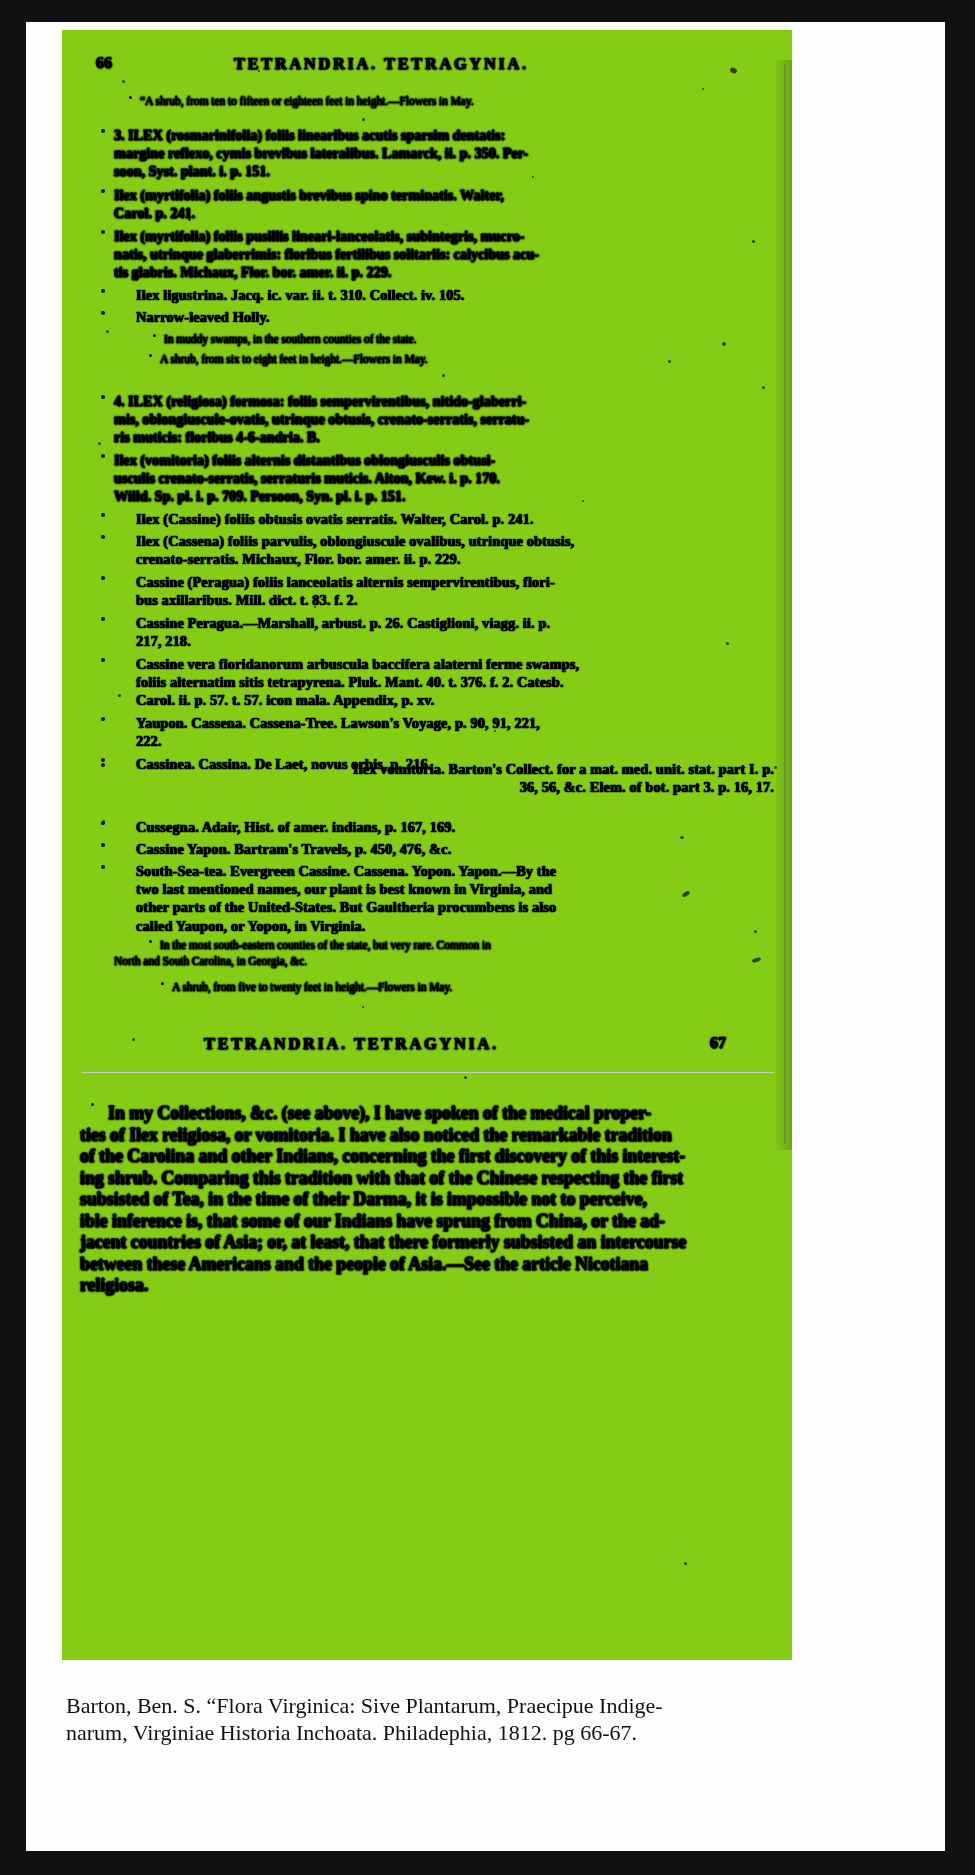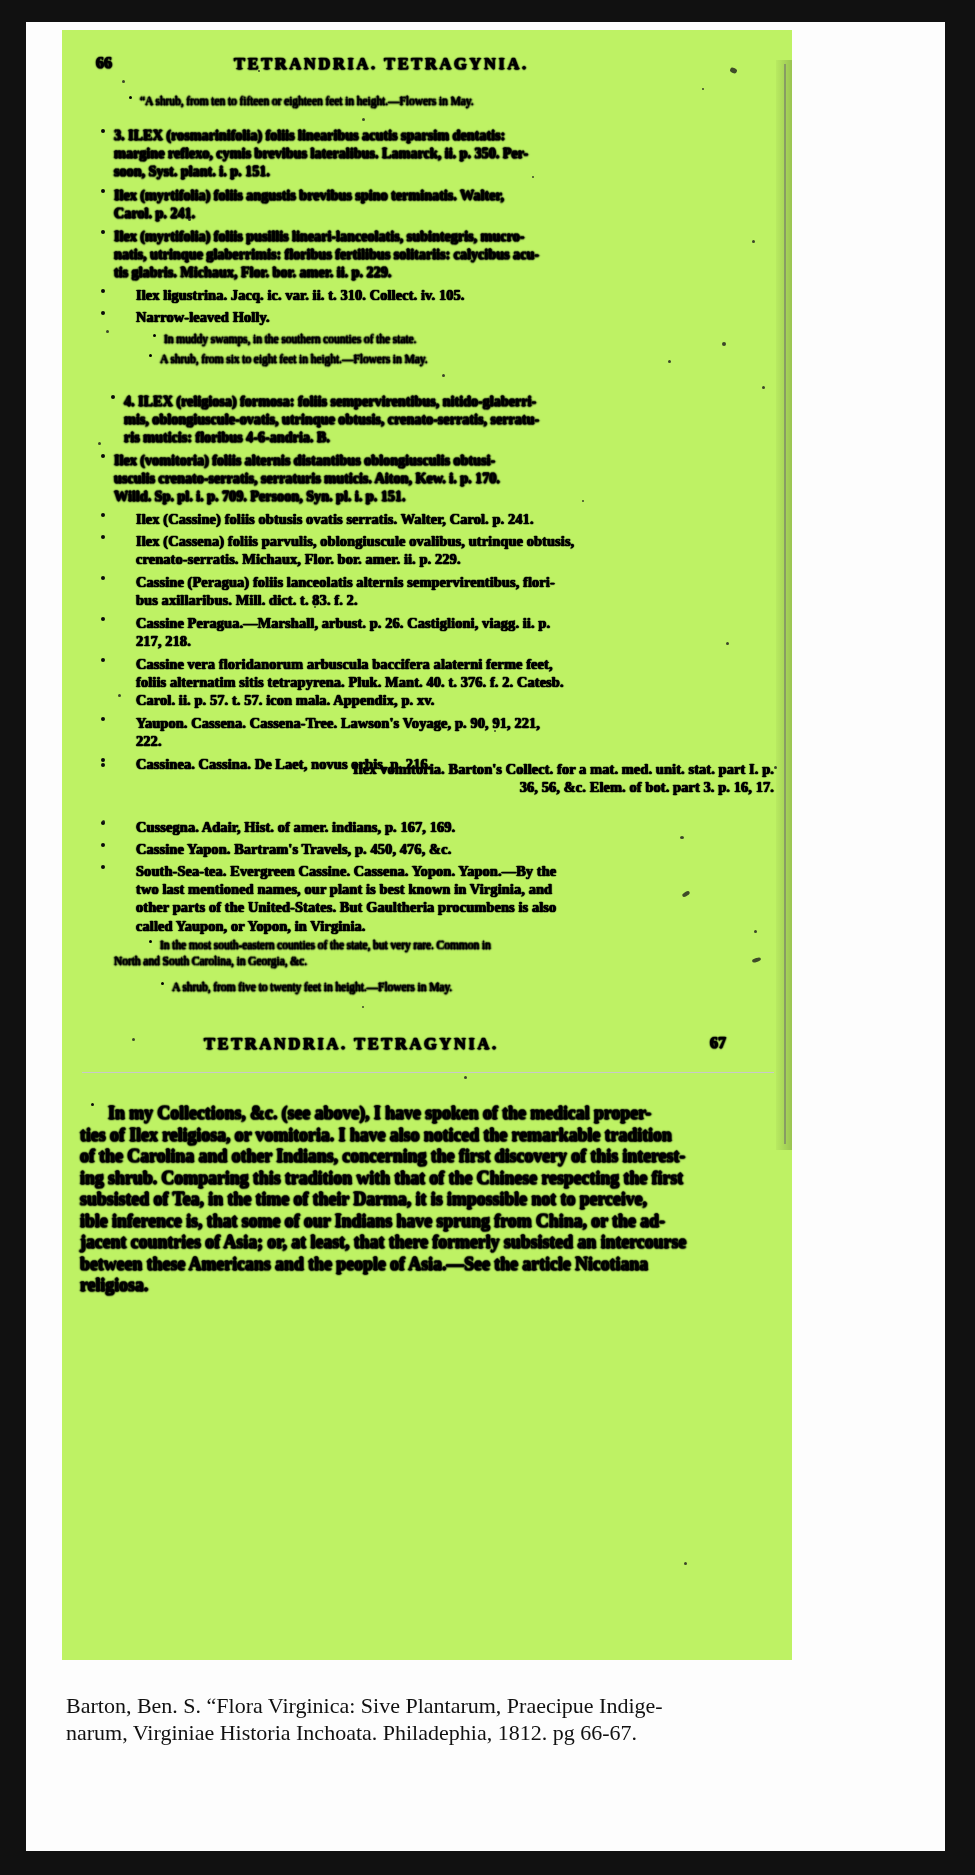--- a/index.html
+++ b/index.html
@@ -42,21 +42,21 @@
     background: #fdfdfd;
   }
 
   
   #book-page {
     position: absolute;
     left: 36px;
     top: 8px;
     width: 730px;
     height: 1630px;
-    background: #bef264;
+    background: #84cc16;
     overflow: hidden;
   }
 
   
   #gutter-strip {
     position: absolute;
     right: 0px;
     top: 30px;
     width: 16px;
     height: 1090px;
@@ -244,21 +244,21 @@
 
       <div class="entry note inked-hard" style="left:102px;top:302px;position:absolute;">
         <span class="bullet"></span>
         <span>In muddy swamps, in the southern counties of the state.</span>
       </div>
       <div class="entry note inked-hard" style="left:98px;top:322px;position:absolute;">
         <span class="bullet"></span>
         <span>A shrub, from six to eight feet in height.—Flowers in May.</span>
       </div>
 
-      <div class="entry" style="left:52px;top:362px;position:absolute;width:660px;margin-left:10px;">
+      <div class="entry" style="left:52px;top:362px;position:absolute;width:660px;">
         <span class="bullet"></span>
         <div class="line inked-hard">4. ILEX (religiosa) formosa: foliis sempervirentibus, nitido-glaberri-</div>
         <div class="line inked-hard">mis, oblongiuscule-ovatis, utrinque obtusis, crenato-serratis, serratu-</div>
         <div class="line inked-hard">ris muticis: floribus 4-6-andria. B.</div>
       </div>
 
       <div class="entry" style="left:52px;top:421px;position:absolute;width:660px;">
         <span class="bullet"></span>
         <div class="line inked-hard">Ilex (vomitoria) foliis alternis distantibus oblongiusculis obtusi-</div>
         <div class="line inked-hard">usculis crenato-serratis, serraturis muticis. Aiton, Kew. i. p. 170.</div>
@@ -283,21 +283,21 @@
       </div>
 
       <div class="entry" style="left:52px;top:584px;position:absolute;width:660px;">
         <span class="bullet"></span>
         <div class="line inked">Cassine Peragua.—Marshall, arbust. p. 26. Castiglioni, viagg. ii. p.</div>
         <div class="line inked">217, 218.</div>
       </div>
 
       <div class="entry" style="left:52px;top:625px;position:absolute;width:660px;">
         <span class="bullet"></span>
-        <div class="line inked">Cassine vera floridanorum arbuscula baccifera alaterni ferme feet,</div>
+        <div class="line inked">Cassine vera floridanorum arbuscula baccifera alaterni ferme swamps,</div>
         <div class="line inked">foliis alternatim sitis tetrapyrena. Pluk. Mant. 40. t. 376. f. 2. Catesb.</div>
         <div class="line inked">Carol. ii. p. 57. t. 57. icon mala. Appendix, p. xv.</div>
       </div>
 
       <div class="entry" style="left:52px;top:684px;position:absolute;width:660px;">
         <span class="bullet"></span>
         <div class="line inked">Yaupon. Cassena. Cassena-Tree. Lawson's Voyage, p. 90, 91, 221,</div>
         <div class="line inked">222.</div>
       </div>
 

